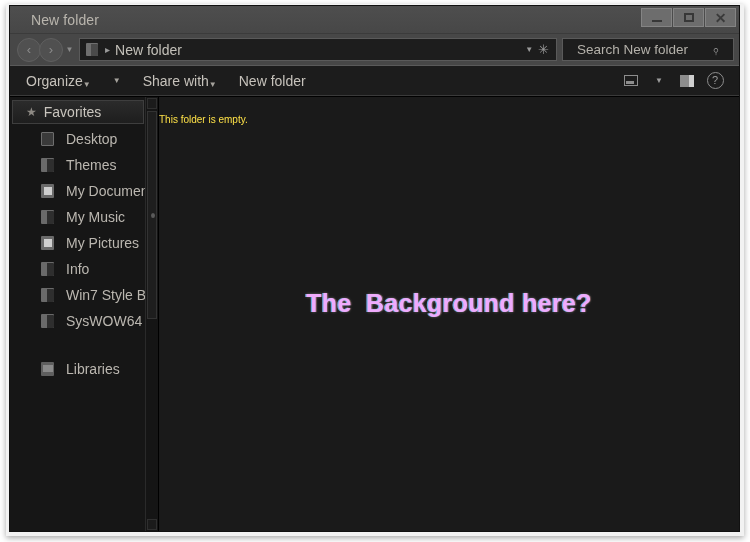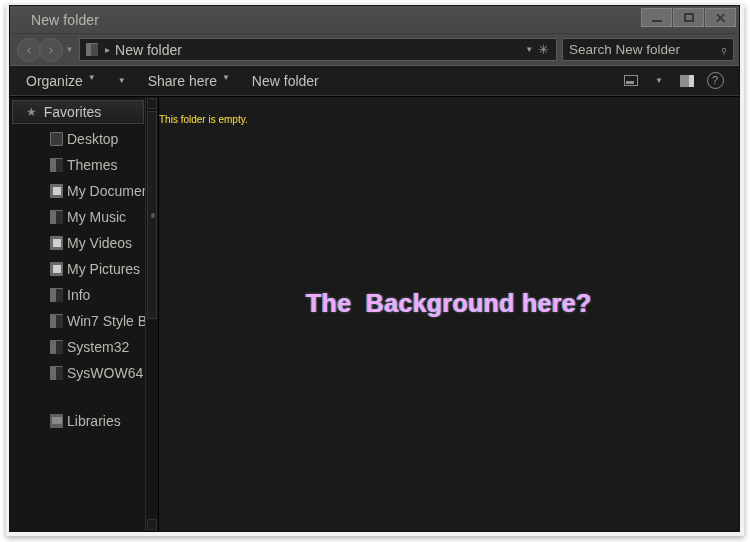--- a/index.html
+++ b/index.html
@@ -165,21 +165,21 @@
   }
   #searchbox {
     width: 172px;
     height: 23px;
     margin-left: 5px;
     background: #1d1d1d;
     border: 1px solid #5a5a5a;
     box-sizing: border-box;
     display: flex;
     align-items: center;
-    padding: 0 6px;
+    padding: 0 14px;
     flex: 0 0 auto;
   }
   #search-input {
     flex: 1 1 auto;
     background: transparent;
     border: 0;
     outline: none;
     color: #b4b1aa;
     font-size: 13.5px;
     font-family: "Liberation Sans", sans-serif;
@@ -199,22 +199,21 @@
     border-top: 1px solid #5a5a5a;
     border-bottom: 1px solid #3a3a3a;
     display: flex;
     align-items: center;
     flex: 0 0 auto;
     padding: 0 5px;
     box-sizing: border-box;
   }
   .tb-item {
     display: flex;
-    align-items: flex-start;
-    gap: 5px;
+    align-items: flex-end;
     padding: 4px 11px;
     color: #c6c2bb;
     font-size: 14px;
     white-space: nowrap;
   }
   .tb-caret {
     font-size: 8px;
     color: #a5a29c;
   }
   #toolbar-right {
@@ -298,23 +297,23 @@
     font-size: 14px;
     background: linear-gradient(#2b2b2b, #1e1e1e);
     border: 1px solid #3e3e3e;
     box-sizing: border-box;
     white-space: nowrap;
   }
   #star-icon { color: #8e8a84; font-size: 12px; line-height: 1; }
   .nav-item {
     display: flex;
     align-items: center;
-    gap: 4px;
+    gap: 12px;
     height: 26px;
-    padding-left: 40px;
+    padding-left: 31px;
     color: #bbb7b0;
     font-size: 14px;
     white-space: nowrap;
     overflow: hidden;
   }
   .nav-item .ic {
     flex: 0 0 auto;
     width: 13px; height: 14px;
     position: relative;
   }
@@ -510,21 +509,21 @@
 
     <div id="toolbar">
       <div class="tb-item">
         <span>Organize</span>
         <span class="tb-caret">▼</span>
       </div>
       <div class="tb-item">
         <span class="tb-caret">▼</span>
       </div>
       <div class="tb-item">
-        <span>Share here</span>
+        <span>Share with</span>
         <span class="tb-caret">▼</span>
       </div>
       <div class="tb-item">
         <span>New folder</span>
       </div>
 
       <div id="toolbar-right">
         <div class="tb-icon-btn">
           <span id="view-icon"></span>
         </div>
@@ -573,27 +572,20 @@
                 <span class="fb"></span>
                 <span class="ff"></span>
               </span>
             <span>My Music</span>
           </div>
           <div class="nav-item">
             <span class="ic ic-doc">
                 <span class="fb"></span>
                 <span class="ff"></span>
               </span>
-            <span>My Videos</span>
-          </div>
-          <div class="nav-item">
-            <span class="ic ic-doc">
-                <span class="fb"></span>
-                <span class="ff"></span>
-              </span>
             <span>My Pictures</span>
           </div>
           <div class="nav-item">
             <span class="ic ic-folder">
                 <span class="fb"></span>
                 <span class="ff"></span>
               </span>
             <span>Info</span>
           </div>
           <div class="nav-item">
@@ -601,27 +593,20 @@
                 <span class="fb"></span>
                 <span class="ff"></span>
               </span>
             <span>Win7 Style B</span>
           </div>
           <div class="nav-item">
             <span class="ic ic-folder">
                 <span class="fb"></span>
                 <span class="ff"></span>
               </span>
-            <span>System32</span>
-          </div>
-          <div class="nav-item">
-            <span class="ic ic-folder">
-                <span class="fb"></span>
-                <span class="ff"></span>
-              </span>
             <span>SysWOW64</span>
           </div>
 
           <div class="nav-spacer"></div>
 
           <div class="nav-item">
             <span class="ic ic-lib"></span>
             <span>Libraries</span>
           </div>
         </div>

